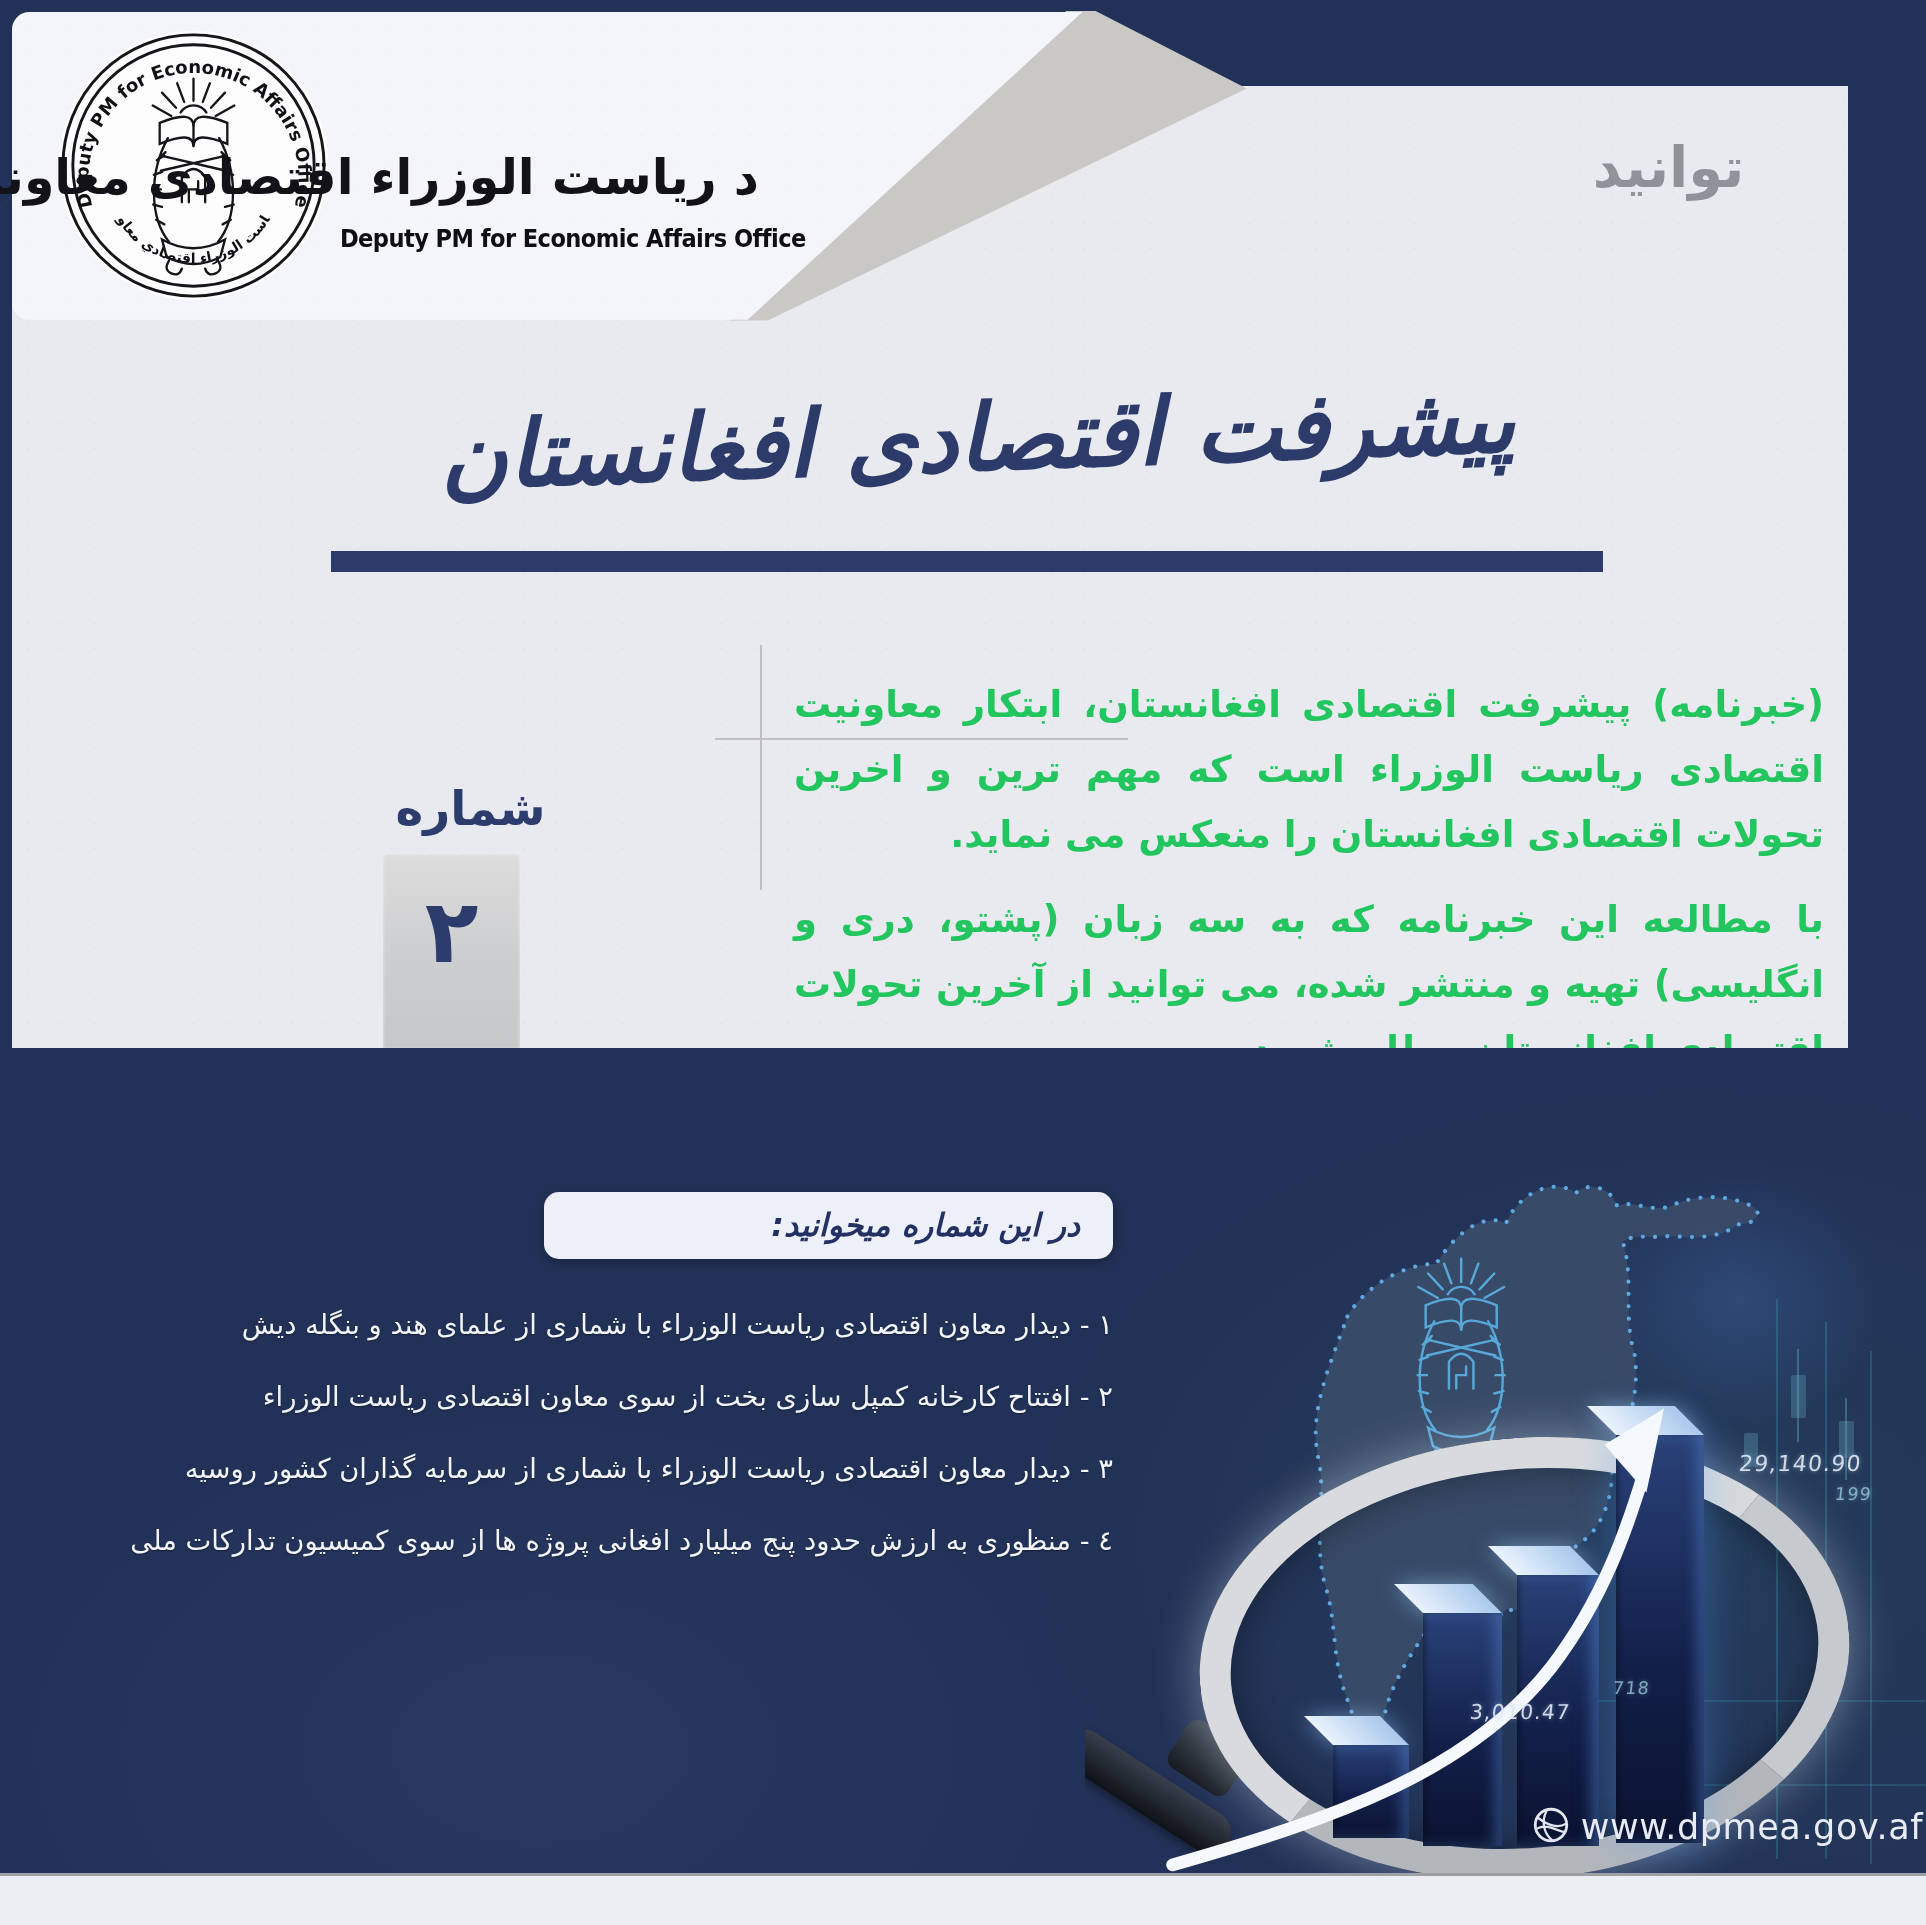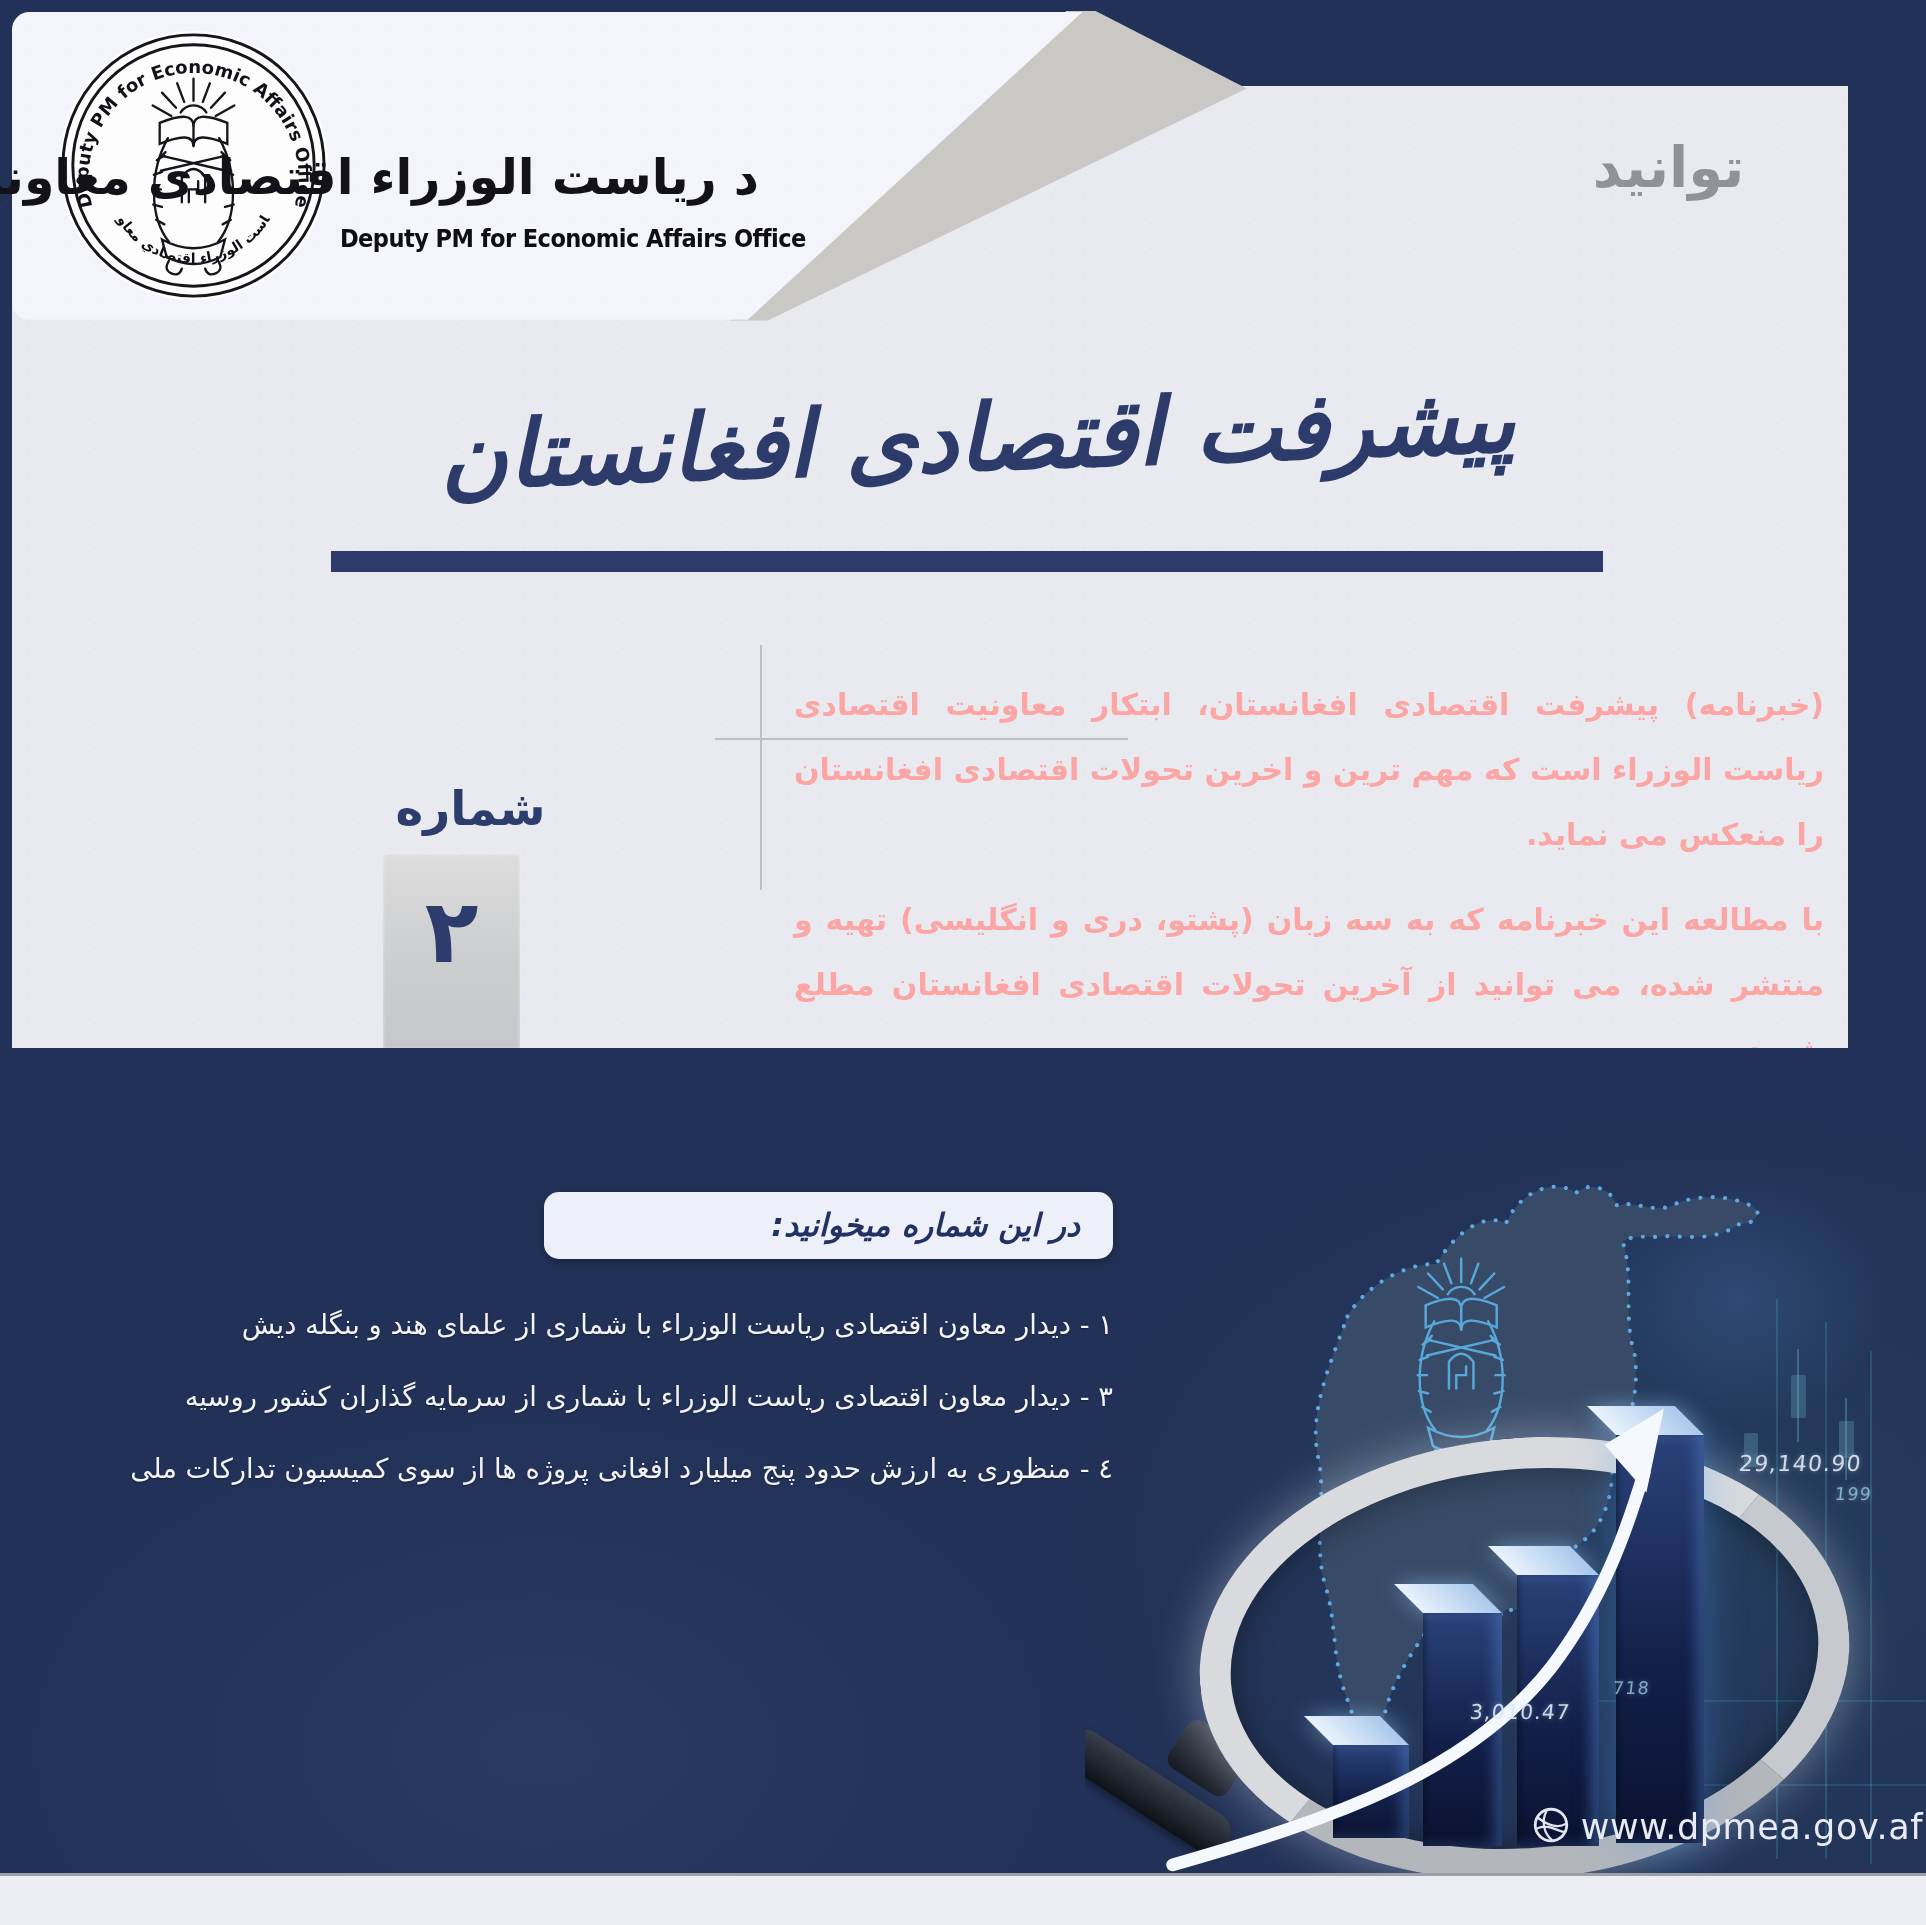--- a/index.html
+++ b/index.html
@@ -75,21 +75,21 @@
   }
 
   
   .cross-v{position:absolute;left:760px;top:645px;width:2.3px;height:245px;background:#bfbfc2;}
   .cross-h{position:absolute;left:715px;top:738px;width:413px;height:2.3px;background:#bfbfc2;}
 
   
   .intro{
     position:absolute;left:794px;top:672px;width:1030px;
     direction:rtl;text-align:justify;
-    font-size:30px;line-height:65px;font-weight:700;color:#fca5a5;
+    font-size:37px;line-height:65px;font-weight:700;color:#22c55e;
   }
   .intro p{margin:0 0 20px 0;}
 
   
   .issue-label{
     position:absolute;left:386px;top:777px;width:169px;height:64px;
     direction:rtl;text-align:center;font-size:47px;font-weight:700;color:#2c3c6c;
     line-height:64px;
   }
   .issue-box{
@@ -280,20 +280,21 @@
   </div>
 
   <div class="bottom-section">
 
     <div class="toc-pill">
       <span>در این شماره میخوانید:</span>
     </div>
 
     <div class="toc-list">
       <div class="toc-item">١ - دیدار معاون اقتصادی ریاست الوزراء با شماری از علمای هند و بنگله دیش</div>
+      <div class="toc-item">٢ - افتتاح کارخانه کمپل سازی بخت از سوی معاون اقتصادی ریاست الوزراء</div>
       <div class="toc-item">٣ - دیدار معاون اقتصادی ریاست الوزراء با شماری از سرمایه گذاران کشور روسیه</div>
       <div class="toc-item">٤ - منظوری به ارزش حدود پنج میلیارد افغانی پروژه ها از سوی کمیسیون تدارکات ملی</div>
     </div>
 
     <div class="collage">
       <div class="glow"></div>
 
       <div class="grid-line-v" style="left:691px;top:251px;height:560px;"></div>
       <div class="grid-line-v" style="left:740px;top:274px;height:537px;"></div>
       <div class="grid-line-v" style="left:785px;top:303px;height:513px;"></div>

